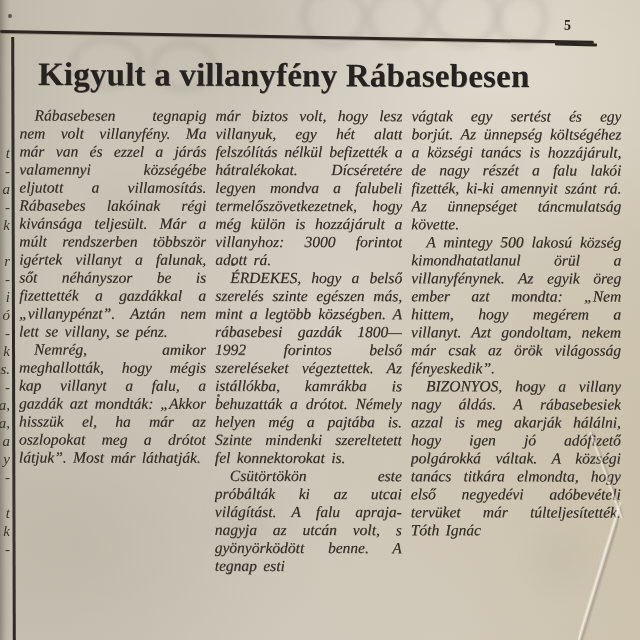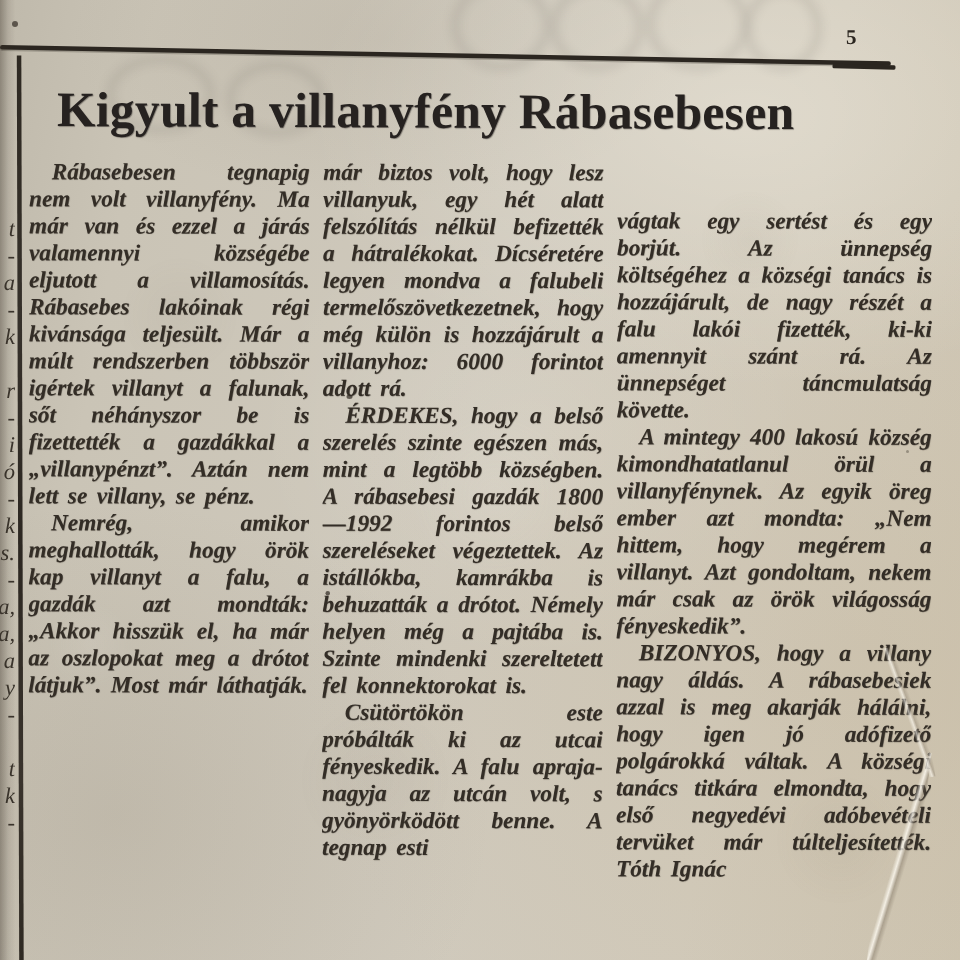--- a/index.html
+++ b/index.html
@@ -94,24 +94,24 @@
     transform: rotate(0.25deg); transform-origin: left center;
     text-shadow: 0.5px 0.5px 0.6px rgba(38,34,32,0.45);
   }
 
   
   .columns {
     position: absolute; left: 19px; top: 107px; width: 602px; height: 533px;
     display: flex; gap: 9px; overflow: hidden;
     transform: rotate(0.1deg);
   }
-  .col { overflow: hidden; font-weight: bold; }
+  .col { overflow: hidden; }
   .col-1 { width: 187px; }
   .col-2 { width: 187px; }
-  .col-3 { width: 210px; margin-top: 32px; }
+  .col-3 { width: 210px; }
   .col p {
     margin: 0;
     font-style: italic;
     font-size: 15.5px; line-height: 18px;
     color: #332d26;
     text-align: justify;
     text-indent: 15px;
     word-spacing: 2.5px;
     text-shadow: 0.3px 0.3px 0.5px rgba(51,45,38,0.55);
   }
@@ -183,30 +183,30 @@
 t
 k
 -</div>
 <div class="left-column-rule"></div>
 
 <h1 class="headline">Kigyult a villanyfény Rábasebesen</h1>
 
 <div class="columns">
   <div class="col col-1">
     <p>Rábasebesen tegnapig nem volt villanyfény. Ma már van és ezzel a járás valamennyi községébe eljutott a villamosítás. Rábasebes lakóinak régi kivánsága teljesült. Már a múlt rendszerben többször igértek villanyt a falunak, sőt néhányszor be is fizettették a gazdákkal a „villanypénzt”. Aztán nem lett se villany, se pénz.</p>
-    <p>Nemrég, amikor meghallották, hogy örök kap villanyt a falu, a gazdák azt mondták: „Akkor hisszük el, ha már az oszlopokat meg a drótot látjuk”. Most már láthatják.</p>
+    <p>Nemrég, amikor meghallották, hogy mégis kap villanyt a falu, a gazdák azt mondták: „Akkor hisszük el, ha már az oszlopokat meg a drótot látjuk”. Most már láthatják.</p>
   </div>
   <div class="col col-2">
-    <p class="no-indent">már biztos volt, hogy lesz villanyuk, egy hét alatt felszólítás nélkül befizették a hátralékokat. Dícséretére legyen mondva a falubeli termelőszövetkezetnek, hogy még külön is hozzájárult a villanyhoz: 6000 forintot adott rá.</p>
+    <p class="no-indent">már biztos volt, hogy lesz villanyuk, egy hét alatt felszólítás nélkül befizették a hátralékokat. Dícséretére legyen mondva a falubeli termelőszövetkezetnek, hogy még külön is hozzájárult a villanyhoz: 3000 forintot adott rá.</p>
     <p>ÉRDEKES, hogy a belső szerelés szinte egészen más, mint a legtöbb községben. A rábasebesi gazdák 1800—1992 forintos belső szereléseket végeztettek. Az istállókba, kamrákba is behuzatták a drótot. Némely helyen még a pajtába is. Szinte mindenki szereltetett fel konnektorokat is.</p>
-    <p>Csütörtökön este próbálták ki az utcai fényeskedik. A falu apraja-nagyja az utcán volt, s gyönyörködött benne. A tegnap esti</p>
+    <p>Csütörtökön este próbálták ki az utcai világítást. A falu apraja-nagyja az utcán volt, s gyönyörködött benne. A tegnap esti</p>
   </div>
   <div class="col col-3">
     <p class="no-indent">vágtak egy sertést és egy borjút. Az ünnepség költségéhez a községi tanács is hozzájárult, de nagy részét a falu lakói fizették, ki-ki amennyit szánt rá. Az ünnepséget táncmulatság követte.</p>
-    <p>A mintegy 400 lakosú község kimondhatatlanul örül a villanyfénynek. Az egyik öreg ember azt mondta: „Nem hittem, hogy megérem a villanyt. Azt gondoltam, nekem már csak az örök világosság fényeskedik”.</p>
+    <p>A mintegy 500 lakosú község kimondhatatlanul örül a villanyfénynek. Az egyik öreg ember azt mondta: „Nem hittem, hogy megérem a villanyt. Azt gondoltam, nekem már csak az örök világosság fényeskedik”.</p>
     <p>BIZONYOS, hogy a villany nagy áldás. A rábasebesiek azzal is meg akarják hálálni, hogy igen jó adófizető polgárokká váltak. A községi tanács titkára elmondta, hogy első negyedévi adóbevételi tervüket már túlteljesítették. Tóth Ignác</p>
   </div>
 </div>
 
 <div class="crease"></div>
 <div class="crease-2"></div>
 <div class="edge-shadow"></div>
 
 <span class="speck s1"></span>
 <span class="speck s2"></span>

